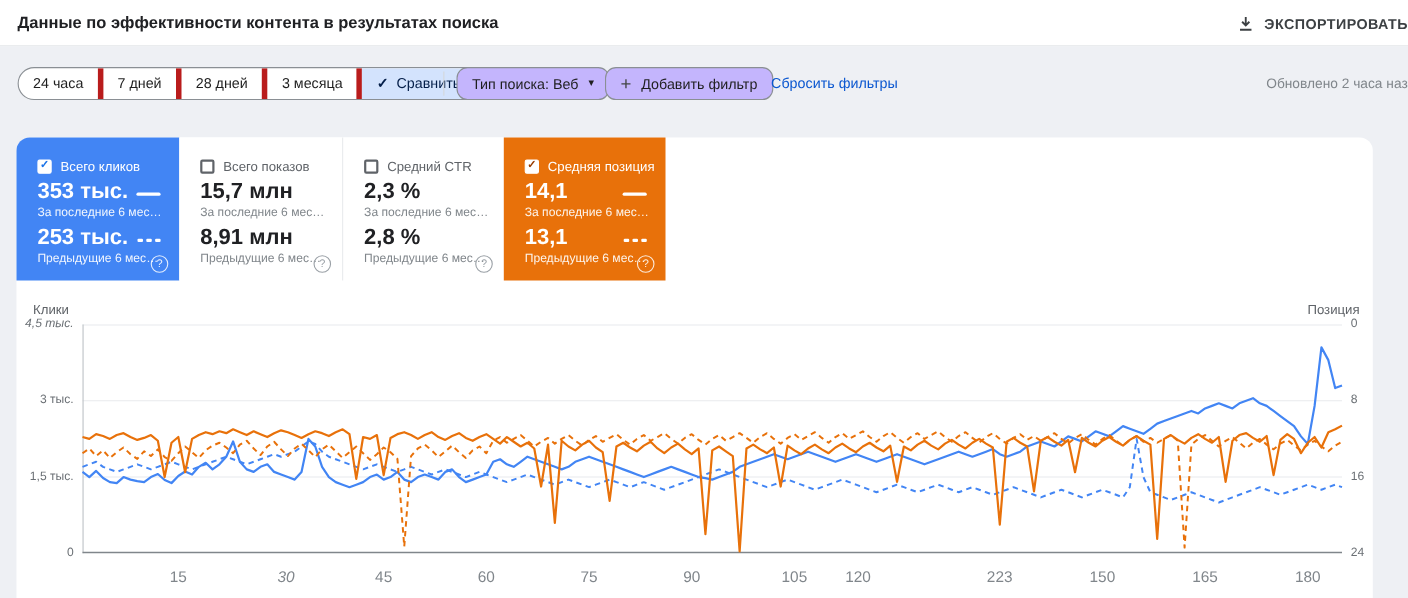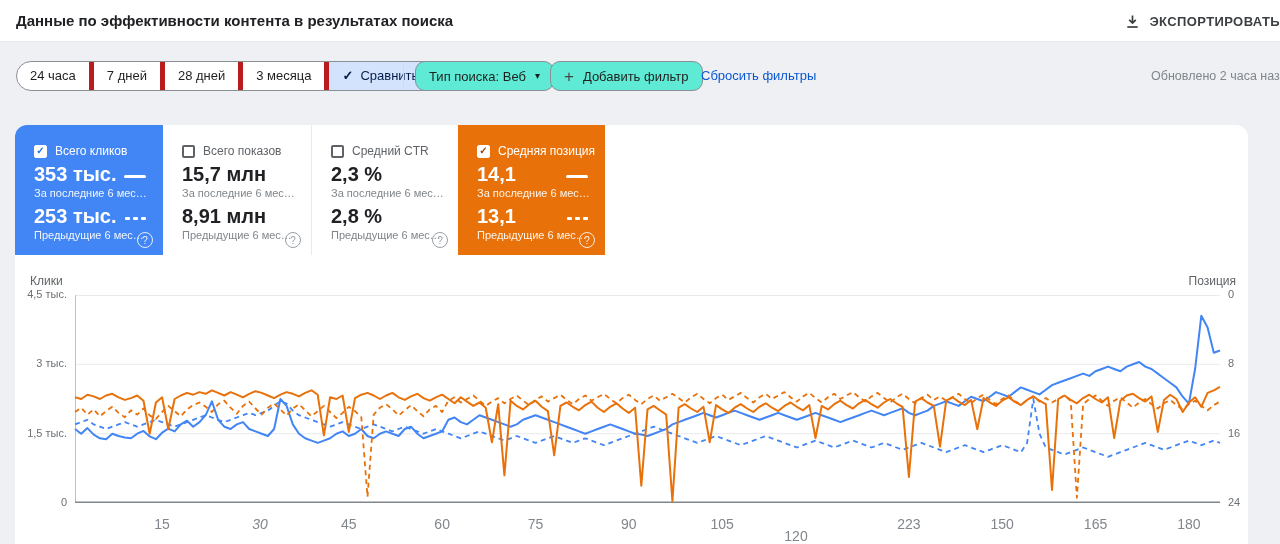--- a/index.html
+++ b/index.html
@@ -11,21 +11,21 @@
   .page-title{position:absolute;left:16px;top:0;height:42px;line-height:42px;font-size:15px;font-weight:700;color:#202124;white-space:nowrap;}
   .export-btn{position:absolute;right:-6px;top:0;height:42px;display:flex;align-items:center;gap:9px;padding:0 6px;font-size:13px;font-weight:700;letter-spacing:.4px;color:#3c4043;white-space:nowrap;cursor:pointer;}
 
   
   .range-group{position:absolute;left:16px;top:61px;display:flex;height:30px;border:1px solid #8a8f94;border-radius:16px;overflow:hidden;background:#fff;}
   .range-seg{padding:0 13px;line-height:28px;font-size:13px;color:#1f1f1f;border-right:5px solid #b91c1c;white-space:nowrap;cursor:pointer;}
   .range-seg.compare{display:flex;align-items:center;gap:7px;background:#d3e3fd;border-right:none;color:#041e49;font-weight:400;}
   .check-glyph{font-size:13px;font-weight:700;color:#041e49;}
   .caret{font-size:10px;color:#1f1f1f;line-height:1;}
   .vdivider{position:absolute;left:403px;top:65px;width:1px;height:22px;background:#d5d7da;}
-  .pill-btn{position:absolute;top:61px;height:30px;display:flex;align-items:center;gap:9px;padding:0 13px;border:1px solid #8a8f94;border-radius:10px;background:#5eead4;font-size:13px;color:#1f1f1f;white-space:nowrap;cursor:pointer;}
+  .pill-btn{position:absolute;top:61px;height:30px;display:flex;align-items:center;gap:9px;padding:0 13px;border:1px solid #8a8f94;border-radius:10px;background:#c4b5fd;font-size:13px;color:#1f1f1f;white-space:nowrap;cursor:pointer;}
   .type-btn{left:415px;}
   .add-btn{left:550px;}
   .plus-glyph{font-size:17px;color:#444746;line-height:1;}
   .reset-link{position:absolute;left:701px;top:61px;height:30px;line-height:30px;font-size:13px;font-weight:400;color:#0b57d0;cursor:pointer;white-space:nowrap;}
   .updated{position:absolute;right:-14px;top:61px;height:30px;line-height:30px;font-size:12.5px;color:#80868b;white-space:nowrap;}
 
   
   .panel{position:absolute;left:15px;top:125px;width:1233px;height:419px;background:#fff;border-radius:12px 12px 0 0;}
 
   
@@ -186,21 +186,21 @@
           </div>
         </div>
       <div class="metric-caption cap2">Предыдущие 6 мес…</div>
       <div class="help">?</div>
     </div>
 
     <div class="axis-title left">Клики</div>
     <div class="axis-title right">Позиция</div>
 
     <div class="yticks left" id="yticks-left">
-        <span class="ytick" style="top: -7px;">4,5 тыс.</span>
+        <span class="ytick" style="top: -7px; font-style: italic;">4,5 тыс.</span>
         <span class="ytick" style="top: 62.3264px;">3 тыс.</span>
         <span class="ytick" style="top: 131.674px;">1,5 тыс.</span>
         <span class="ytick" style="top: 201px;">0</span>
       </div>
     <div class="yticks right" id="yticks-right">
         <span class="ytick" style="top: -7px;">0</span>
         <span class="ytick" style="top: 62.3264px;">8</span>
         <span class="ytick" style="top: 131.674px;">16</span>
         <span class="ytick" style="top: 201px;">24</span>
       </div>
@@ -220,20 +220,20 @@
     </div>
 
     <div class="xticks" id="xticks">
         <span class="xtick" style="left: 70.1196px;">15</span>
         <span class="xtick" style="left: 168px; font-style: italic;">30</span>
         <span class="xtick" style="left: 256.804px;">45</span>
         <span class="xtick" style="left: 350.147px;">60</span>
         <span class="xtick" style="left: 443.489px;">75</span>
         <span class="xtick" style="left: 536.832px;">90</span>
         <span class="xtick" style="left: 630.174px;">105</span>
-        <span class="xtick" style="left: 704px; margin-top: 12px;">120</span>
+        <span class="xtick" style="left: 688px;">120</span>
         <span class="xtick" style="left: 816.859px;">223</span>
         <span class="xtick" style="left: 910.201px;">150</span>
         <span class="xtick" style="left: 1003.54px;">165</span>
         <span class="xtick" style="left: 1096.89px;">180</span>
       </div>
   </div>
 </div>
 
 </body></html>

